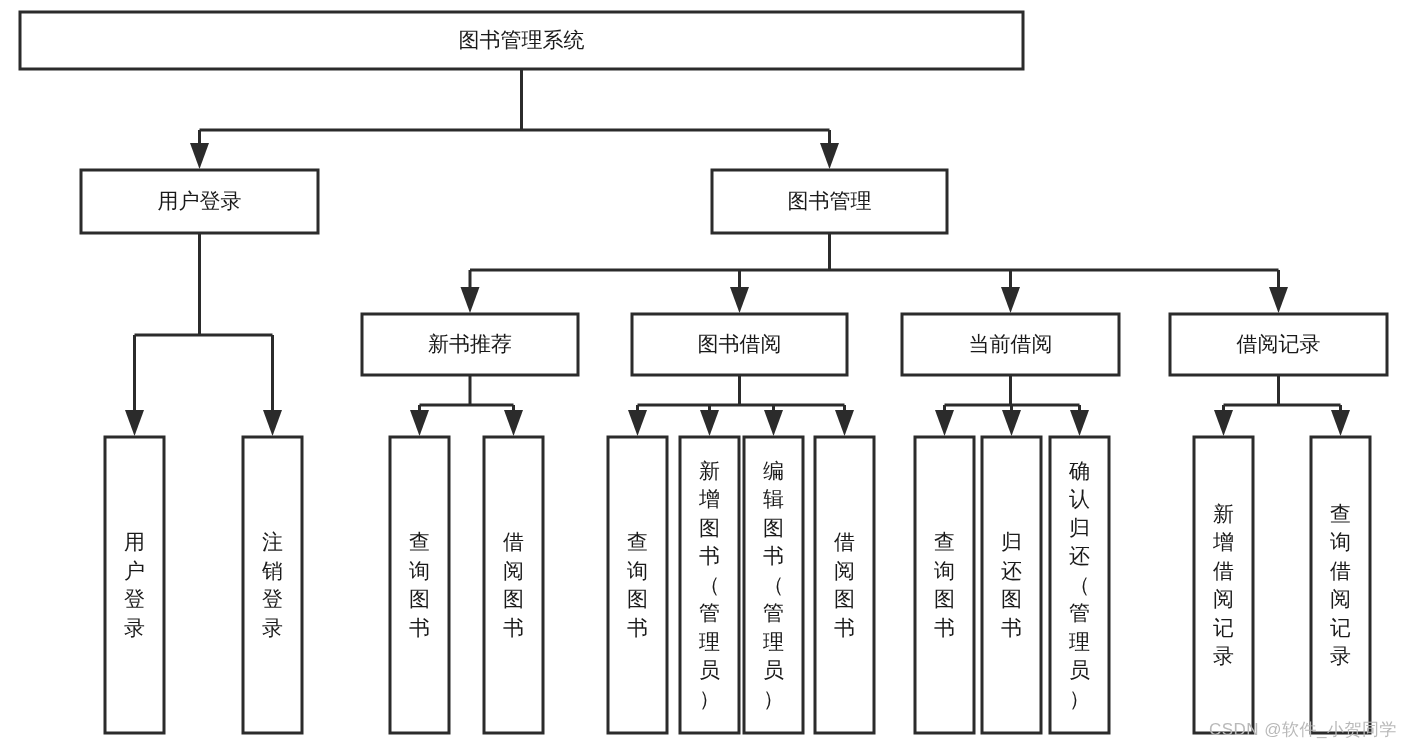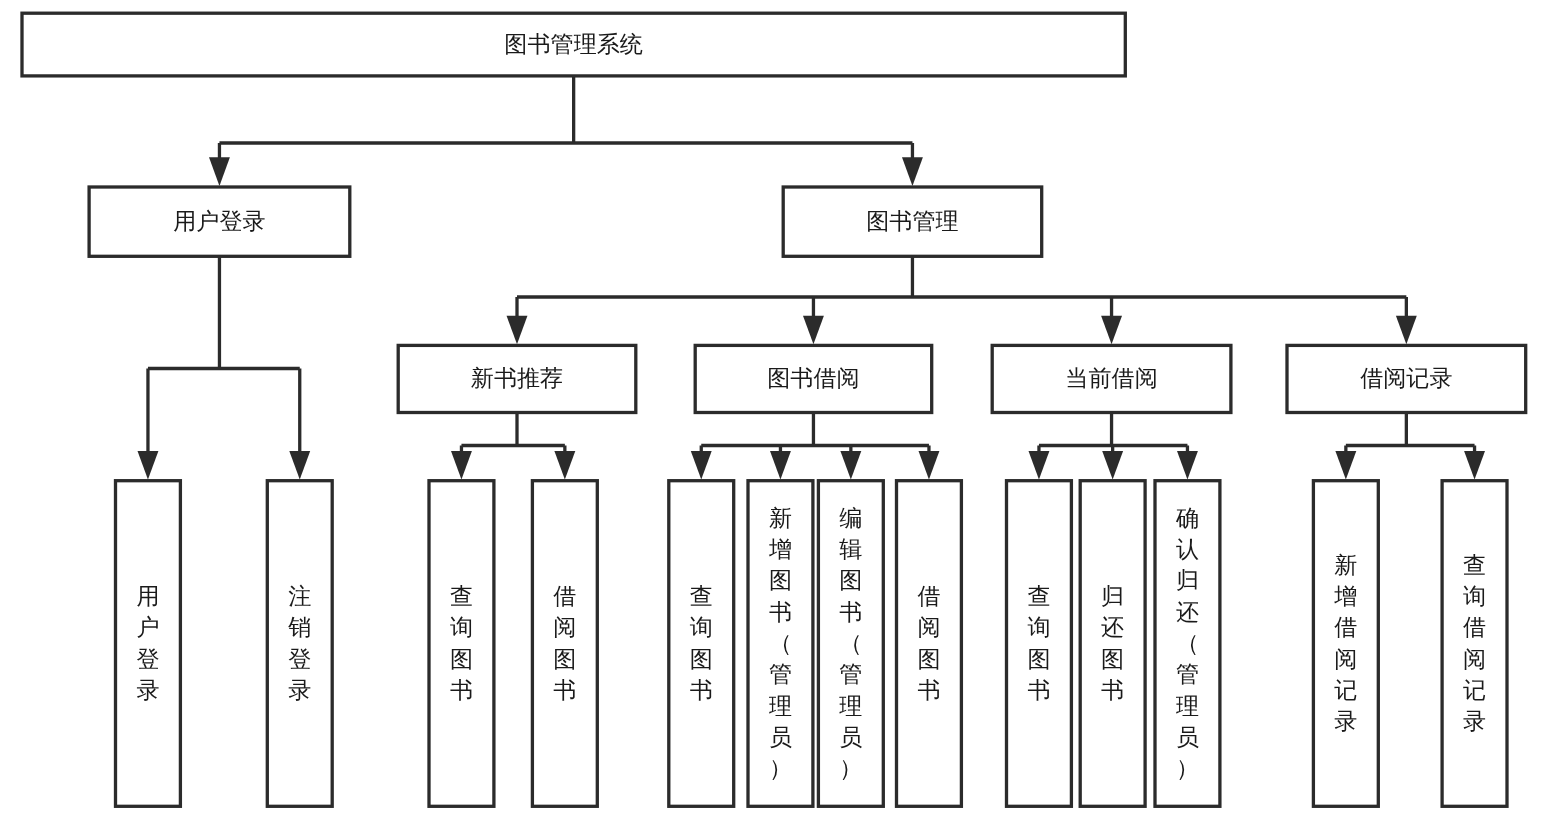--- a/index.html
+++ b/index.html
@@ -203,13 +203,14 @@
         <g>
           <rect class="node-rect" x="1194" y="437" width="59" height="296"></rect>
           <text class="node-label-v" x="1223.5" y="520.5"><tspan x="1223.5" dy="0">新</tspan><tspan x="1223.5" dy="28.5">增</tspan><tspan x="1223.5" dy="28.5">借</tspan><tspan x="1223.5" dy="28.5">阅</tspan><tspan x="1223.5" dy="28.5">记</tspan><tspan x="1223.5" dy="28.5">录</tspan></text>
         </g>
         <g>
           <rect class="node-rect" x="1311" y="437" width="59" height="296"></rect>
           <text class="node-label-v" x="1340.5" y="520.5"><tspan x="1340.5" dy="0">查</tspan><tspan x="1340.5" dy="28.5">询</tspan><tspan x="1340.5" dy="28.5">借</tspan><tspan x="1340.5" dy="28.5">阅</tspan><tspan x="1340.5" dy="28.5">记</tspan><tspan x="1340.5" dy="28.5">录</tspan></text>
         </g>
       </g>
   </svg>
+  <div class="watermark">CSDN @软件_小贺同学</div>
 </div>
 
 </body></html>

